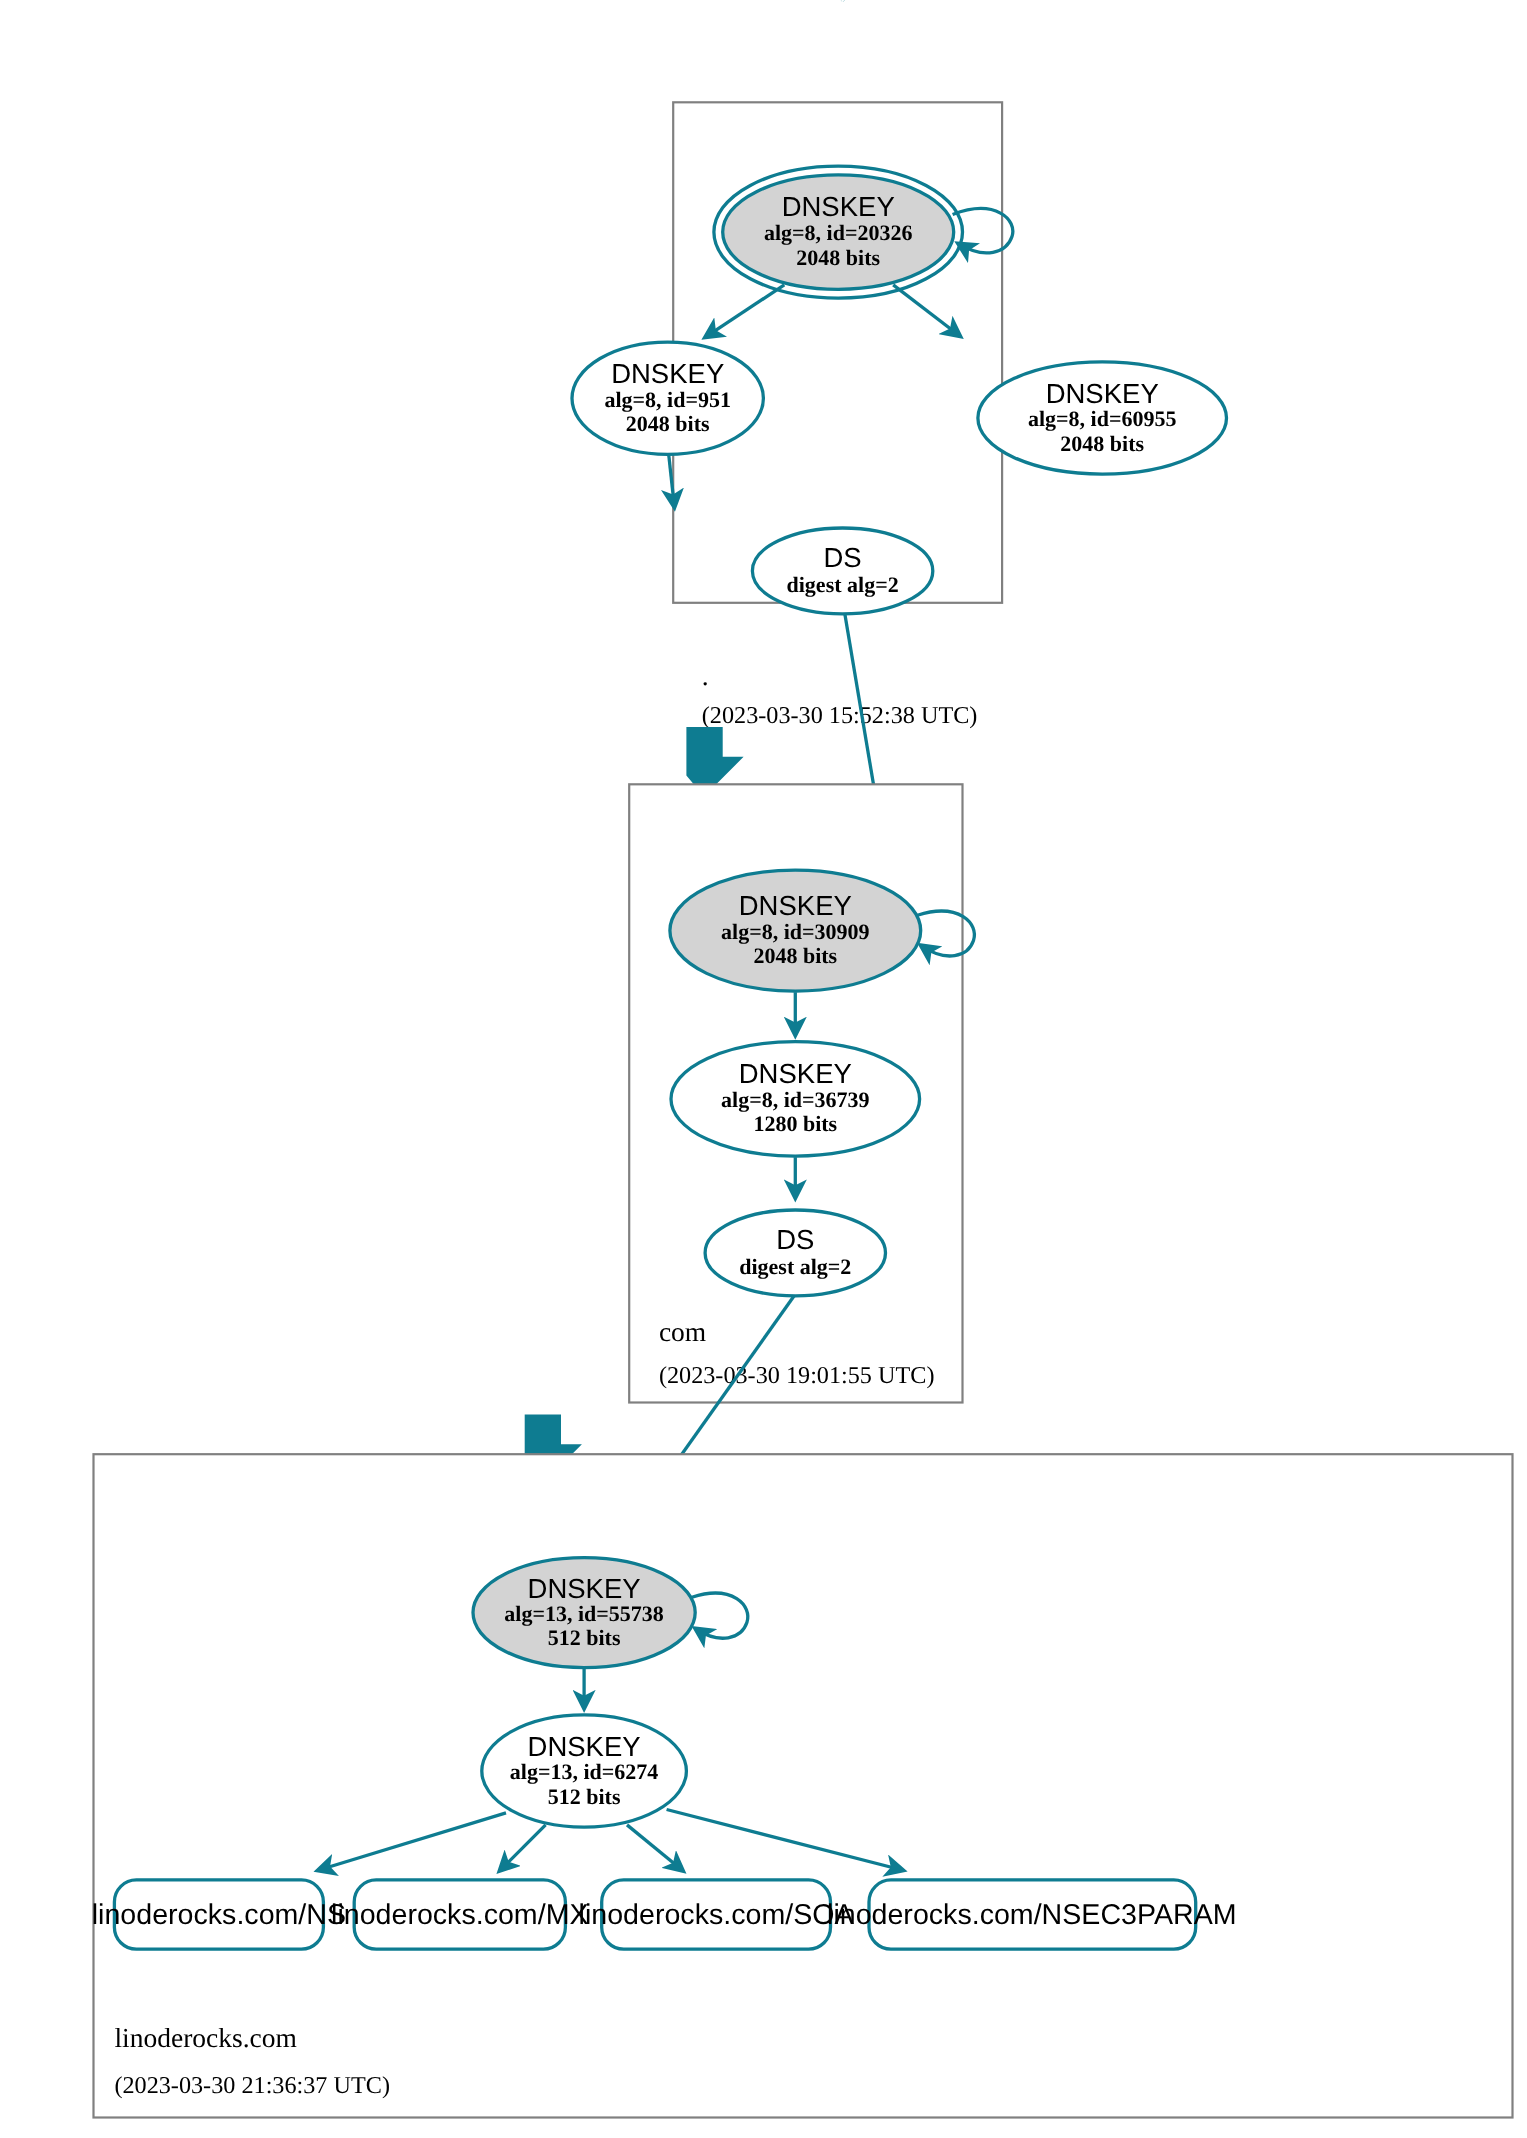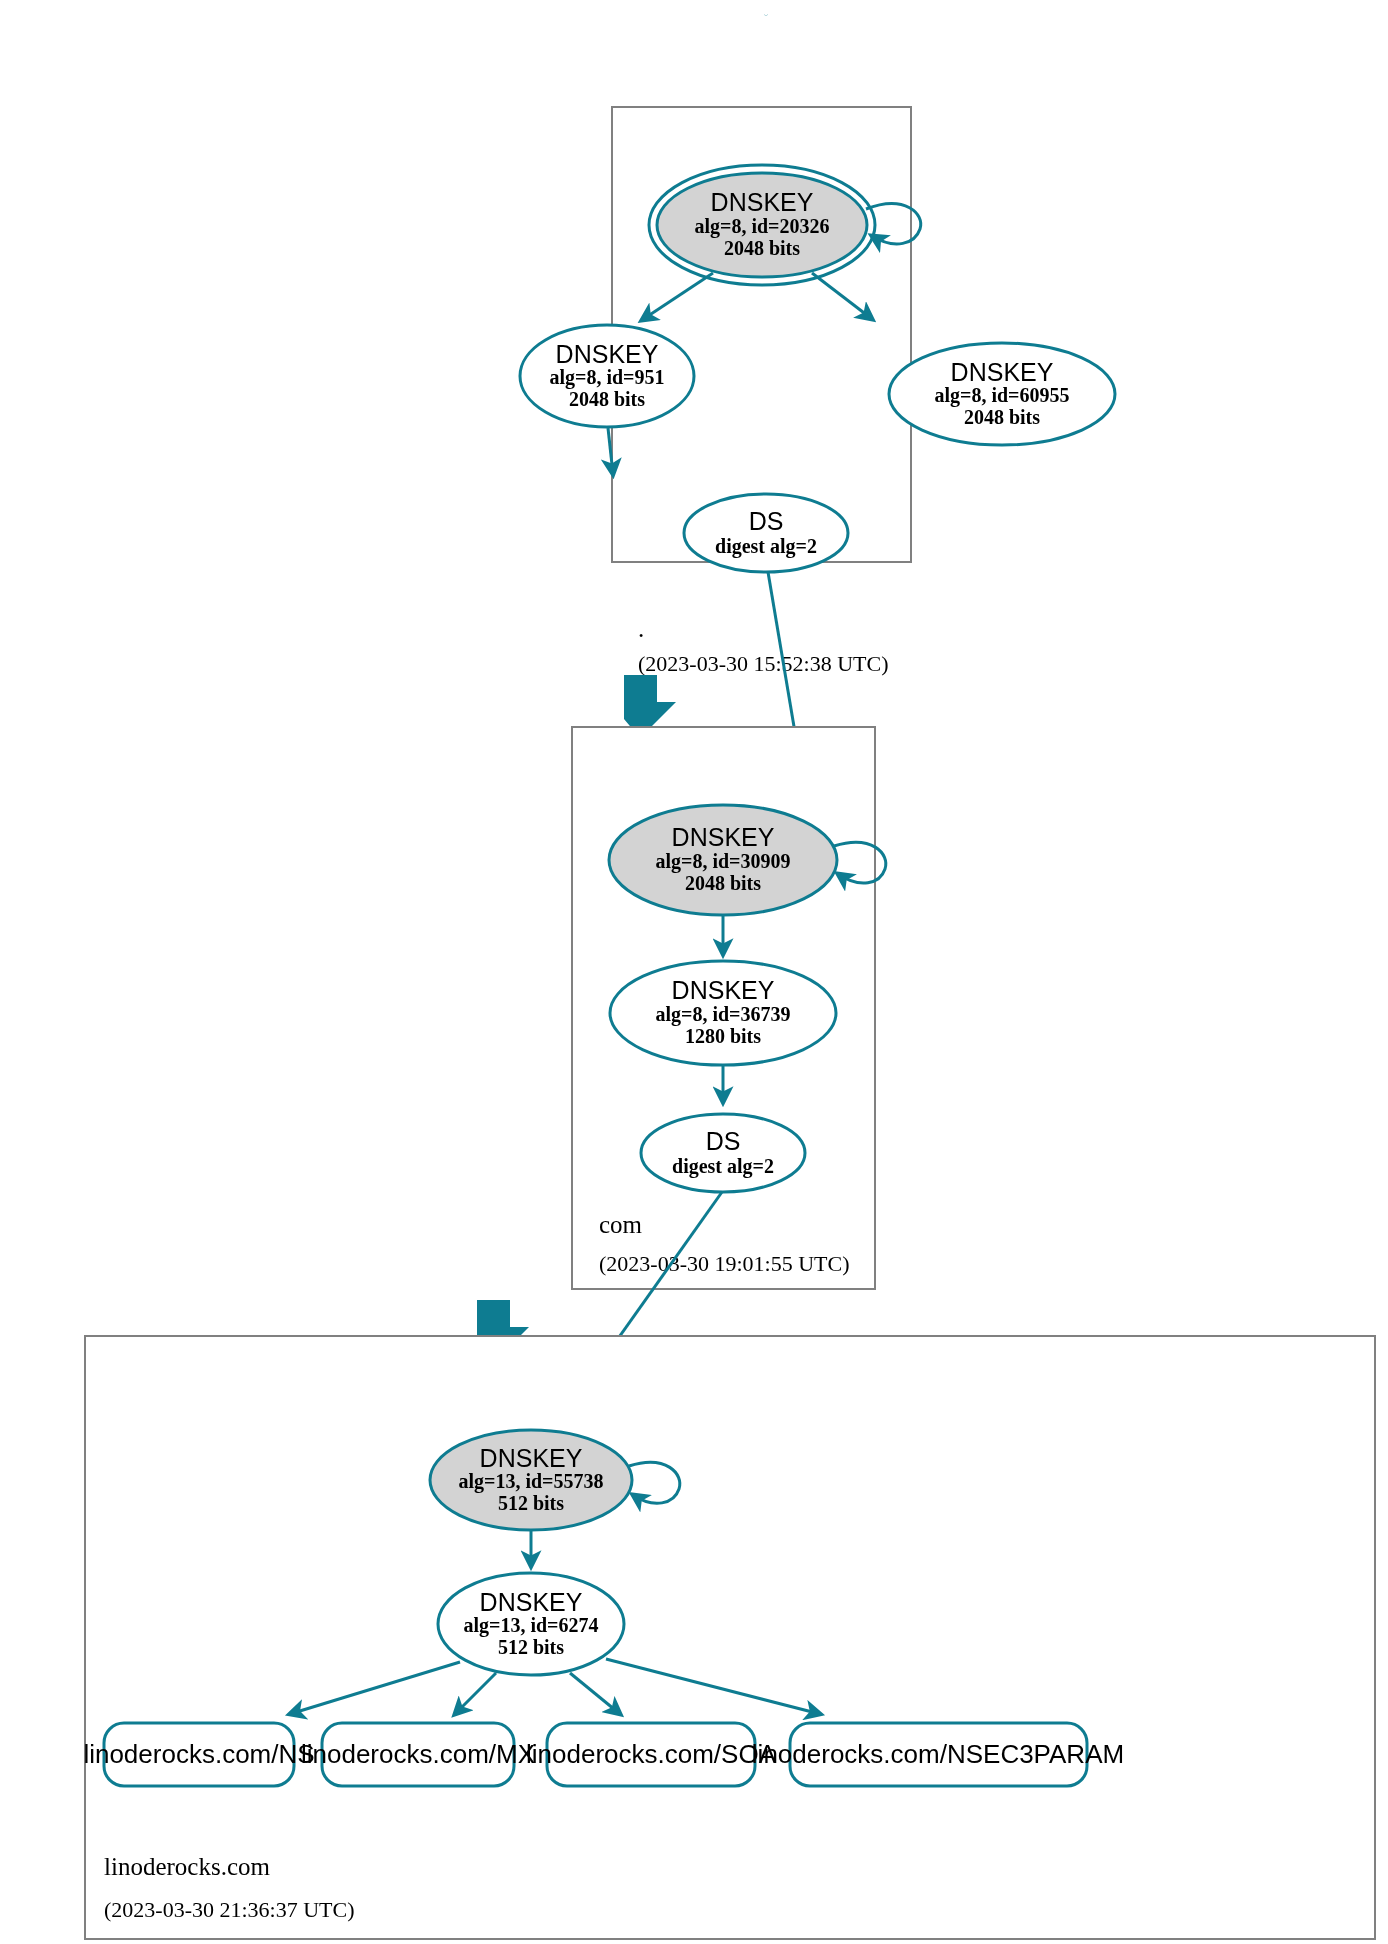--- a/index.html
+++ b/index.html
@@ -1,18 +1,18 @@
 <!DOCTYPE html>
 <html><head>
 <meta charset="utf-8">
 <style>
   html,body{margin:0;padding:0;background:#ffffff;}
   body{width:1388px;height:1944px;position:relative;overflow:hidden;
        font-family:"Liberation Sans", sans-serif;}
-  #stage{position:absolute;left:0;top:14px;width:1388px;height:1617px;}
+  #stage{position:absolute;left:0;top:0;width:1388px;height:1617px;}
   svg#graph{position:absolute;left:0;top:0;width:1388px;height:1944px;}
 
   .zone-box{fill:#ffffff;stroke:#808080;stroke-width:2;}
   .node-ell{fill:#ffffff;stroke:#0e7c91;stroke-width:3;}
   .node-ell.ksk{fill:#d3d3d3;}
   .node-ell.outer{fill:none;stroke:#0e7c91;stroke-width:3;}
   .rrset-box{fill:#ffffff;stroke:#0e7c91;stroke-width:3;}
   .edge{fill:none;stroke:#0e7c91;stroke-width:3;}
   .edge-thick{fill:#0e7c91;stroke:none;}
 

